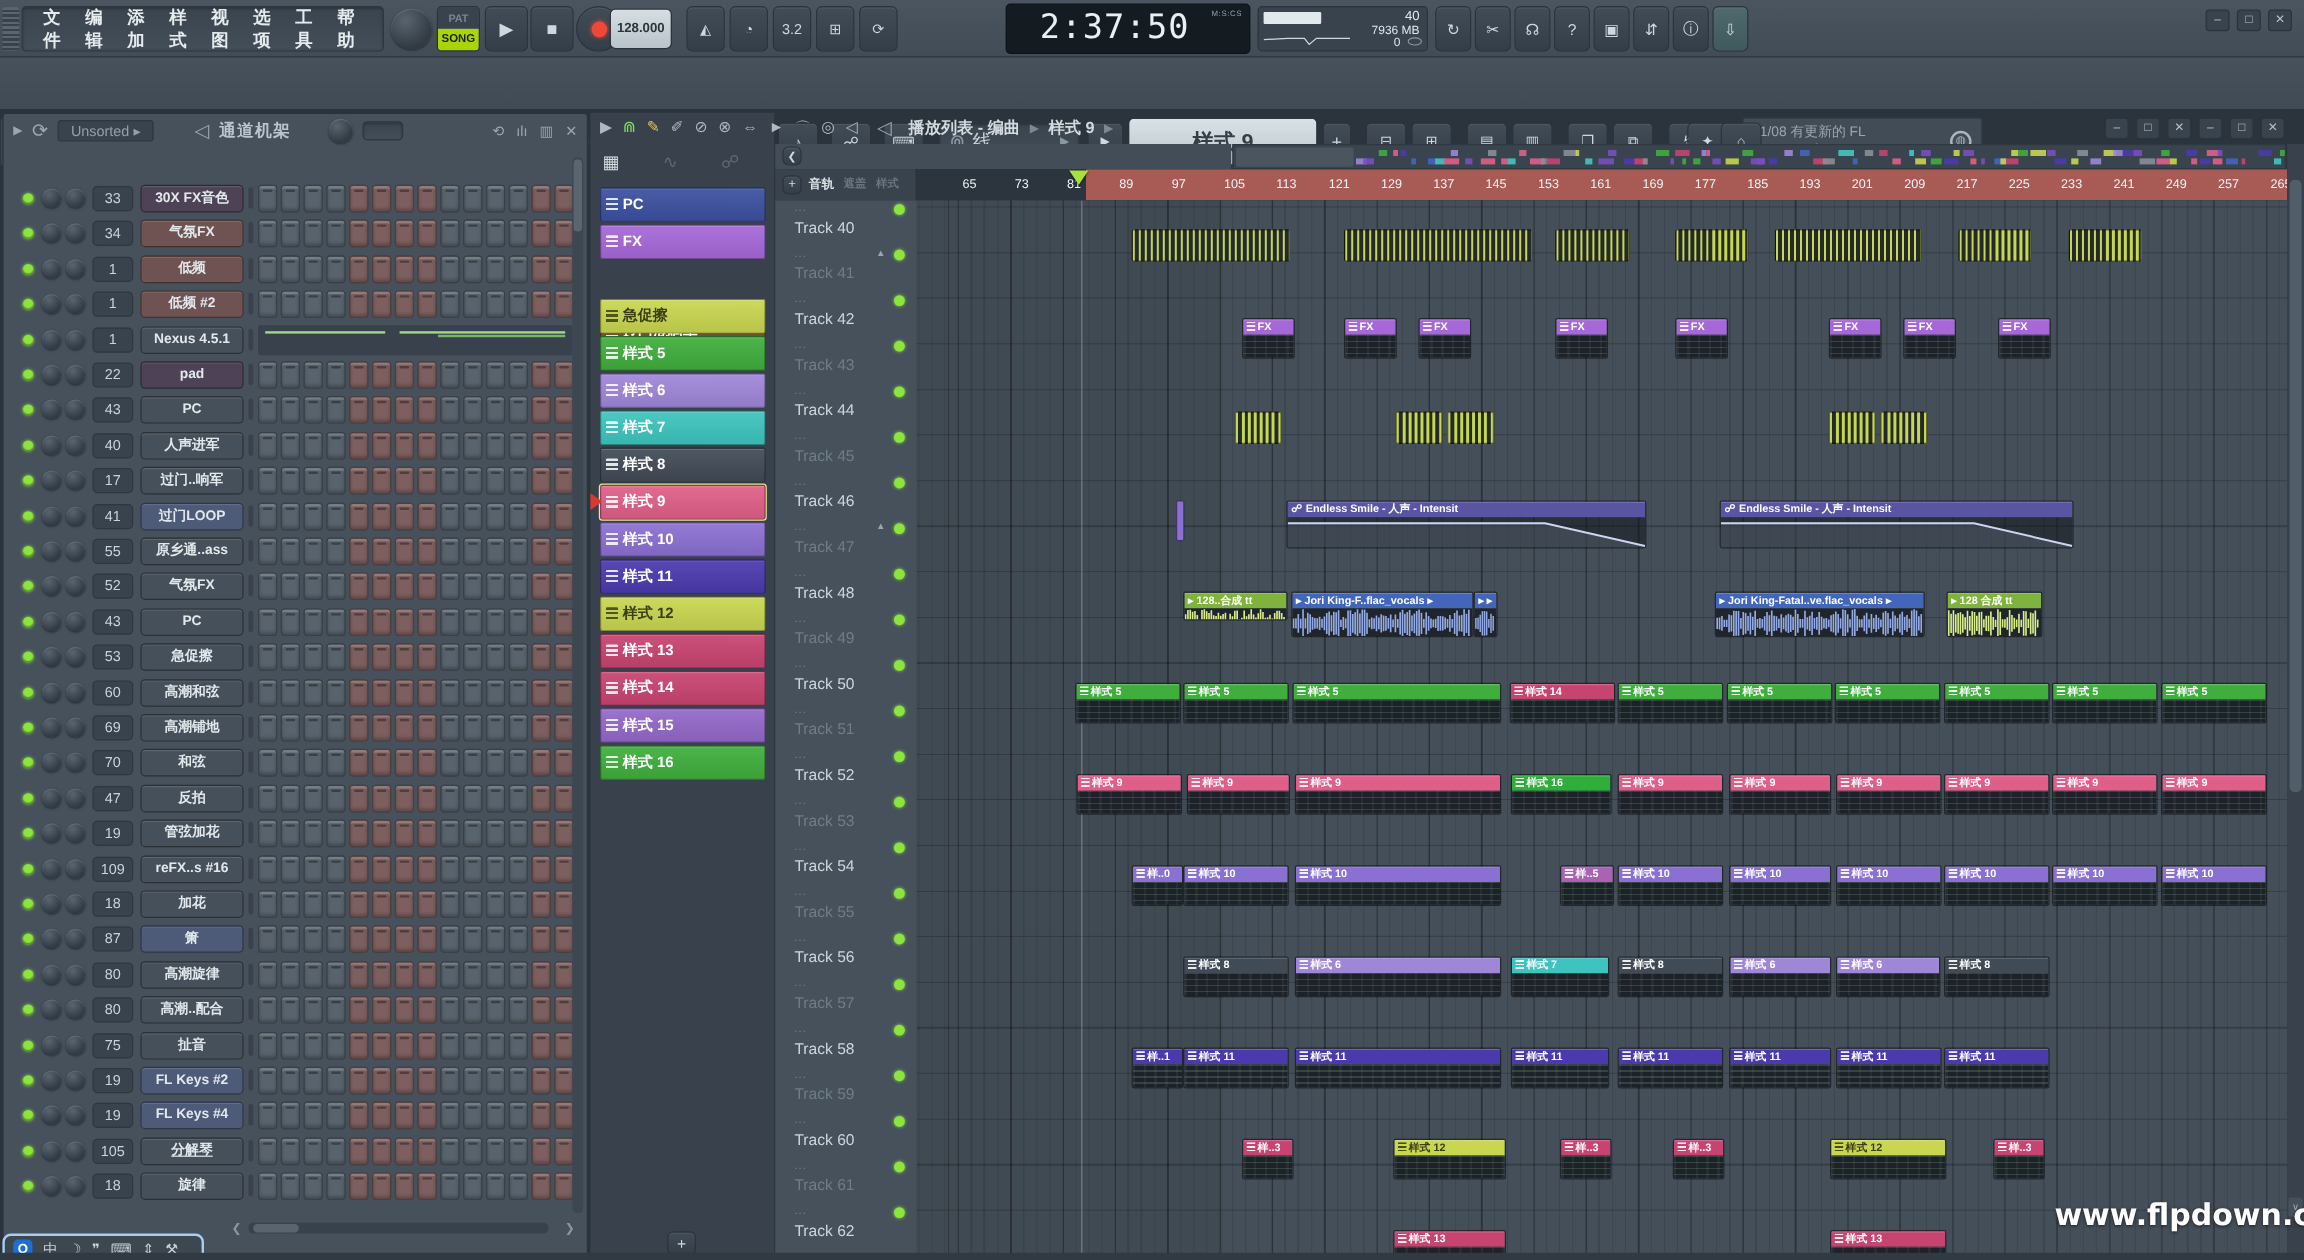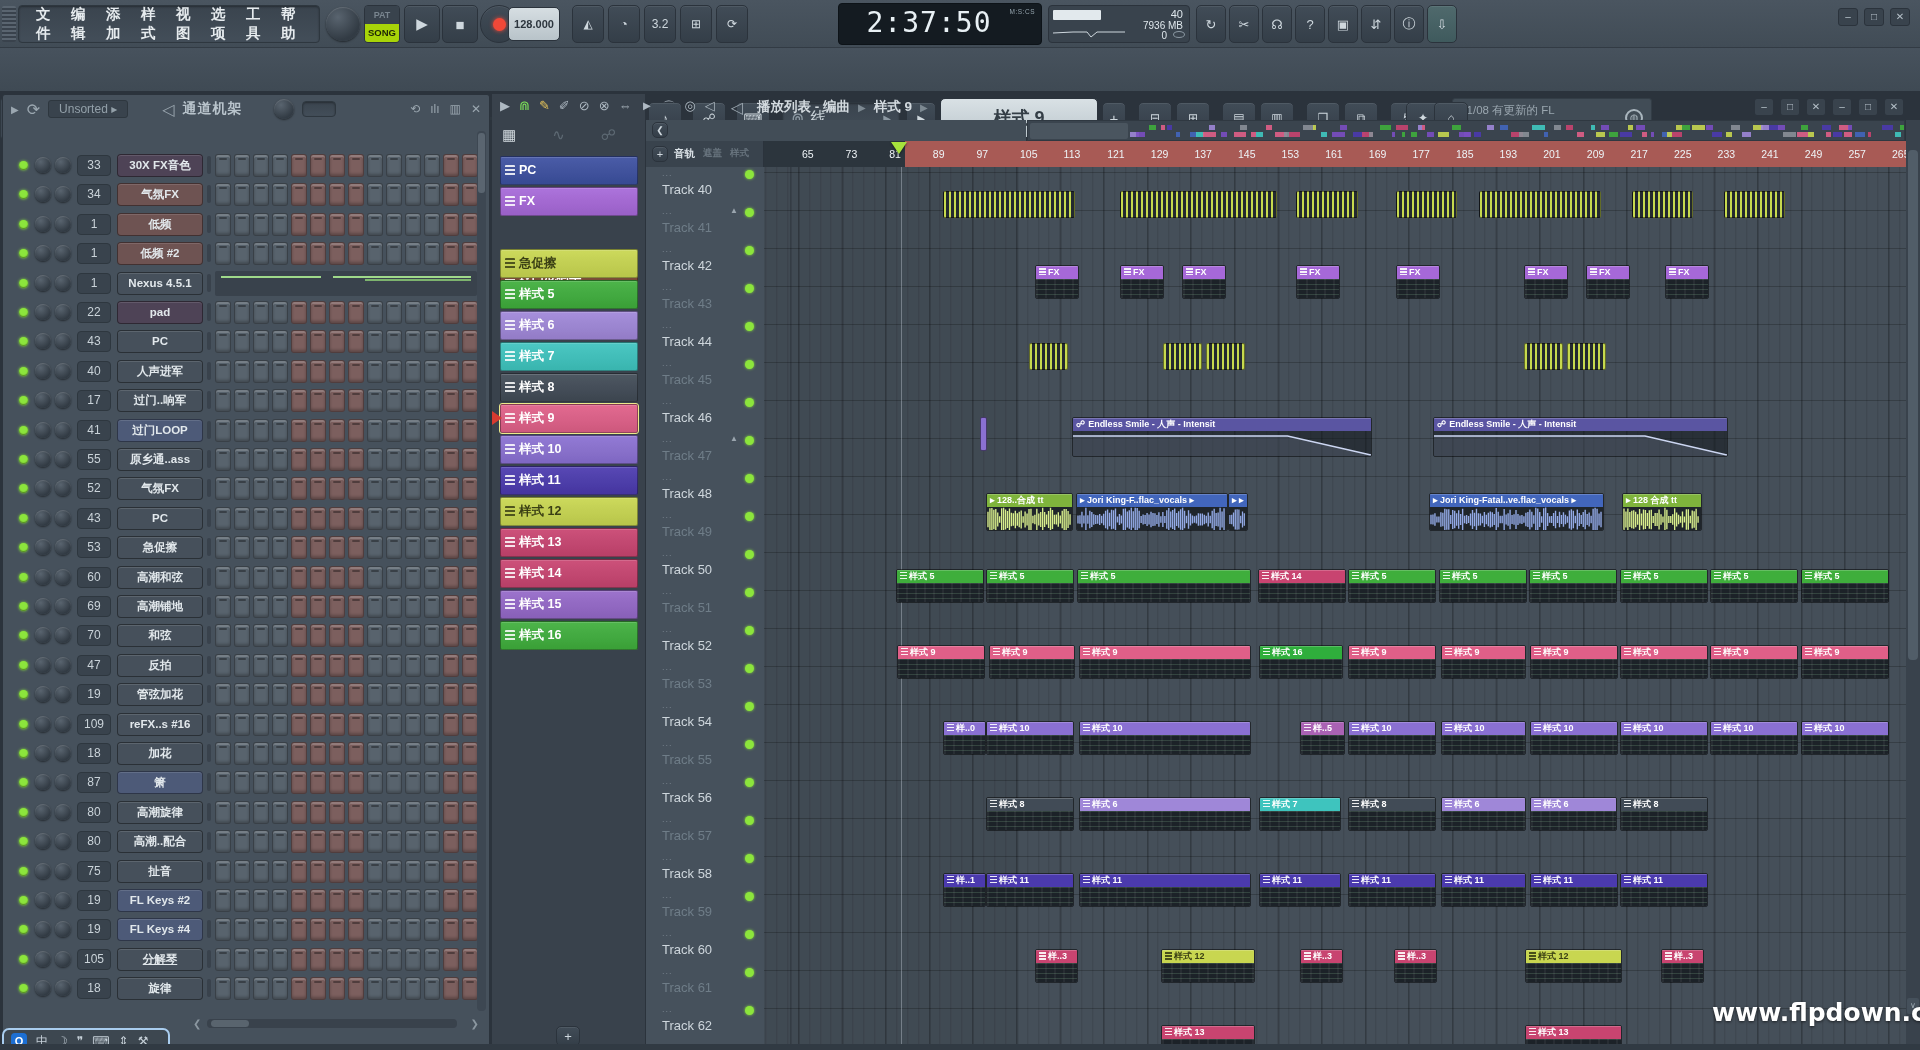--- a/index.html
+++ b/index.html
@@ -1265,21 +1265,21 @@
             <path d="M0,5 L72,5 L100,24" stroke="#ccd6f2" stroke-width="1.6" fill="none" vector-effect="non-scaling-stroke"></path>
           </svg></div>
       </div>
       <div class="clip" style="left:787px;top:323px;width:295px;height:40px;">
         <div class="clip-h" style="background:#5a55a2;"><span style="margin-right:3px;">☍</span><span>Endless Smile - 人声 - Intensit</span></div>
         <div style="height:27px;background:rgba(18,24,30,.55);position:relative;"><svg width="100%" height="27" preserveAspectRatio="none" viewBox="0 0 100 27">
             <path d="M0,5 L72,5 L100,24 L100,27 L0,27 Z" fill="rgba(200,212,250,.14)"></path>
             <path d="M0,5 L72,5 L100,24" stroke="#ccd6f2" stroke-width="1.6" fill="none" vector-effect="non-scaling-stroke"></path>
           </svg></div>
       </div>
-      <div class="clip" style="left:340px;top:399px;width:87px;height:38px;">
+      <div class="clip" style="left:340px;top:399px;width:87px;height:24px;">
         <div class="clip-h" style="background:#7fb43c;"><span>▸ 128..合成 tt</span></div>
         <div style="height:25px;background:#1f252b;position:relative;"><svg width="100%" height="25" preserveAspectRatio="none" viewBox="0 0 87 25">
             <path d="M1,4.786921296296296 L1,20.213078703703705 M3,1.253086419753087 L3,23.74691358024691 M5,1.054899691358024 L5,23.945100308641976 M7,2.72013888888889 L7,22.27986111111111 M9,2.1099151234567906 L9,22.89008487654321 M11,5.418672839506173 L11,19.581327160493828 M13,9.174189814814815 L13,15.825810185185185 M15,1.2375771604938262 L15,23.762422839506172 M17,0.8032793209876541 L17,24.196720679012344 M19,2.3990740740740755 L19,22.600925925925925 M21,3.8860725308641975 L21,21.113927469135803 M23,1.45871913580247 L23,23.54128086419753 M25,5.644791666666666 L25,19.355208333333334 M27,6.305401234567901 L27,18.694598765432097 M29,3.6349922839506164 L29,21.365007716049384 M31,6.161342592592592 L31,18.838657407407407 M33,4.745563271604938 L33,20.254436728395063 M35,3.5820987654320984 L35,21.4179012345679 M37,9.198726851851852 L37,15.801273148148148 M39,4.456558641975308 L39,20.543441358024694 M41,6.550038580246913 L41,18.449961419753087 M43,2.0069444444444446 L43,22.993055555555557 M45,1.688387345679013 L45,23.31161265432099 M47,8.78881172839506 L47,16.21118827160494 M49,7.83599537037037 L49,17.16400462962963 M51,1.6910493827160487 L51,23.30895061728395 M53,6.548418209876543 L53,18.451581790123456 M55,4.935879629629629 L55,20.06412037037037 M57,0.71454475308642 L57,24.28545524691358 M59,5.078858024691358 L59,19.921141975308643 M61,7.556597222222222 L61,17.443402777777777 M63,4.008873456790123 L63,20.991126543209877 M65,0.6301311728395049 L65,24.369868827160495 M67,2.9481481481481495 L67,22.05185185185185 M69,7.824035493827161 L69,17.17596450617284 M71,7.452237654320988 L71,17.54776234567901 M73,5.360532407407407 L73,19.63946759259259 M75,8.41003086419753 L75,16.58996913580247 M77,3.795177469135803 L77,21.2048225308642 M79,2.0437499999999993 L79,22.95625 M81,2.0168595679012356 L81,22.983140432098764 M83,3.908950617283951 L83,21.09104938271605 M85,7.247800925925926 L85,17.752199074074074 " stroke="#d9ef8d" stroke-width="1.4"></path>
           </svg></div>
       </div>
       <div class="clip" style="left:430px;top:399px;width:152px;height:38px;">
         <div class="clip-h" style="background:#4266bc;"><span>▸ Jori King-F..flac_vocals ▸</span></div>
         <div style="height:25px;background:#1f252b;position:relative;"><svg width="100%" height="25" preserveAspectRatio="none" viewBox="0 0 152 25">
             <path d="M1,8.491782407407408 L1,16.508217592592594 M3,8.166280864197532 L3,16.83371913580247 M5,4.6764274691358025 L5,20.323572530864197 M7,8.55 L7,16.45 M9,0.6481095679012334 L9,24.351890432098767 M11,8.16520061728395 L11,16.83479938271605 M13,3.6290509259259274 L13,21.370949074074073 M15,4.900771604938272 L15,20.09922839506173 M17,7.174807098765432 L17,17.82519290123457 M19,7.978935185185185 L19,17.021064814814814 M21,8.174266975308642 L21,16.82573302469136 M23,6.955246913580247 L23,18.044753086419753 M25,8.849652777777777 L25,16.150347222222223 M27,6.718595679012346 L27,18.281404320987654 M29,3.756520061728395 L29,21.243479938271605 M31,2.491203703703704 L31,22.508796296296296 M33,5.783757716049383 L33,19.216242283950617 M35,2.828626543209875 L35,22.171373456790125 M37,3.1535879629629626 L37,21.846412037037037 M39,1.6197530864197525 L39,23.380246913580248 M41,9.421566358024691 L41,15.578433641975309 M43,7.086805555555555 L43,17.913194444444443 M45,8.476581790123458 L45,16.523418209876542 M47,1.7853395061728392 L47,23.21466049382716 M49,1.540856481481482 L49,23.459143518518516 M51,4.604243827160493 L51,20.395756172839505 M53,3.1699459876543195 L53,21.83005401234568 M55,0.7657407407407408 L55,24.23425925925926 M57,4.252739197530865 L57,20.747260802469135 M59,0.8253858024691354 L59,24.174614197530865 M61,1.0114583333333336 L61,23.988541666666666 M63,3.672067901234568 L63,21.32793209876543 M65,9.001658950617283 L65,15.998341049382717 M67,7.528009259259259 L67,17.47199074074074 M69,8.112229938271605 L69,16.887770061728396 M71,5.9487654320987655 L71,19.051234567901233 M73,7.565393518518519 L73,17.43460648148148 M75,4.823225308641975 L75,20.176774691358027 M77,5.916705246913581 L77,19.08329475308642 M79,6.373611111111111 L79,18.62638888888889 M81,8.055054012345678 L81,16.94494598765432 M83,5.155478395061729 L83,19.844521604938272 M85,9.202662037037037 L85,15.797337962962963 M87,5.057716049382716 L87,19.942283950617284 M89,8.91508487654321 L89,16.08491512345679 M91,3.3025462962962955 L91,21.697453703703705 M93,1.081211419753087 L93,23.91878858024691 M95,4.445524691358024 L95,20.554475308641976 M97,2.92326388888889 L97,22.07673611111111 M99,1.3755401234567906 L99,23.62445987654321 M101,5.996797839506172 L101,19.003202160493828 M103,4.314814814814815 L103,20.685185185185183 M105,2.190702160493828 L105,22.809297839506172 M107,0.8189043209876541 L107,24.181095679012344 M109,3.7271990740740737 L109,21.272800925925928 M111,8.776697530864197 L111,16.223302469135803 M113,3.1618441358024683 L113,21.83815586419753 M115,6.410416666666666 L115,18.589583333333334 M117,8.383526234567901 L117,16.616473765432097 M119,9.275617283950616 L119,15.724382716049384 M121,8.614467592592593 L121,16.385532407407407 M123,6.261188271604938 L123,18.738811728395063 M125,6.410223765432098 L125,18.5897762345679 M127,6.589351851851852 L127,18.410648148148148 M129,7.659683641975309 L129,17.34031635802469 M131,8.815663580246913 L131,16.184336419753087 M133,5.585069444444445 L133,19.414930555555557 M135,8.829012345679011 L135,16.17098765432099 M137,3.7419367283950606 L137,21.25806327160494 M139,1.8516203703703695 L139,23.14837962962963 M141,6.019174382716049 L141,18.98082561728395 M143,5.439043209876543 L143,19.560956790123456 M145,0.6390046296296301 L145,24.360995370370368 M147,4.48016975308642 L147,20.51983024691358 M149,1.1569830246913586 L149,23.843016975308643 " stroke="#93aae6" stroke-width="1.4"></path>
           </svg></div>

